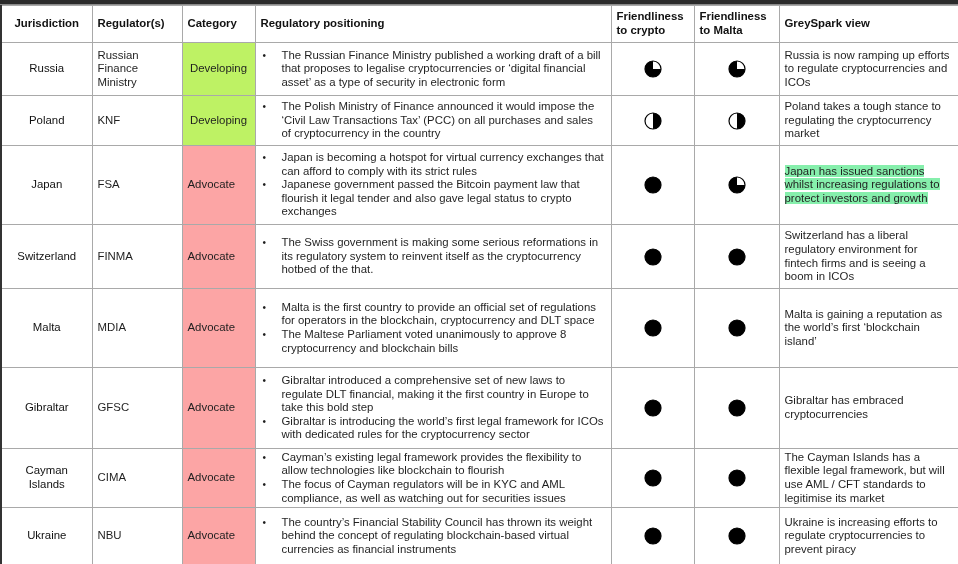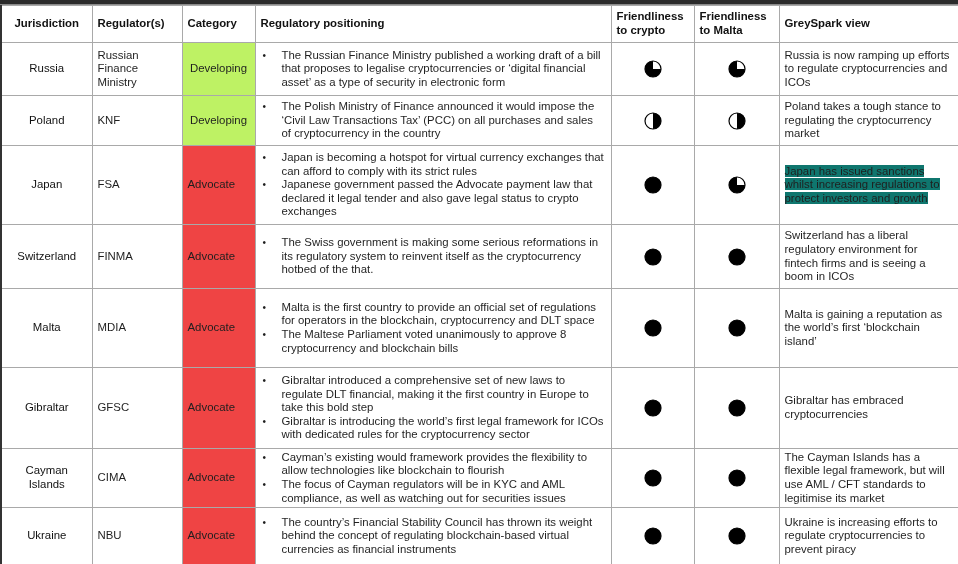--- a/index.html
+++ b/index.html
@@ -6,28 +6,28 @@
   body { width:958px; height:564px; overflow:hidden; position:relative;
          font-family:"Liberation Sans", sans-serif; color:#1f1f1f; }
   .topbar { position:absolute; left:0; top:0; width:958px; height:4px; background:#2b2b2b; }
   .topbar2 { position:absolute; left:0; top:4px; width:958px; height:1px; background:#8a8a8a; }
   table { position:absolute; left:0; top:5px; border-collapse:collapse; table-layout:fixed; width:958px; }
   td, th { border:1px solid #a9a9a9; padding:0 5px; font-size:11.4px; line-height:13.6px; vertical-align:middle; text-align:left; }
   th { font-weight:bold; color:#111; height:36px; }
   th.first, td.first { border-left:2px solid #333;text-align:center; }
   td.jur { font-weight:normal; color:#111; }
   td.cat-developing { background:#bef264;text-align:center; }
-  td.cat-advocate { background:#ef4444; }
+  td.cat-advocate { background:#fca5a5; }
   td.pos { padding-left:6px; padding-right:6px; }
   ul { margin:0; padding:0; list-style:none; }
   li { position:relative; padding-left:20px; }
   li::before { content:"•"; position:absolute; left:1px; top:0; font-size:10px; }
   td.icon { text-align:center; padding:0; }
   td.view { }
-  .hl { background:#0f766e; }
+  .hl { background:#86efac; }
   .dot { display:inline-block; vertical-align:middle; }
 </style>
 </head>
 <body>
 
 <div class="topbar"></div>
 <div class="topbar2"></div>
 
 <table>
   <colgroup>
@@ -89,21 +89,21 @@
           </svg></td>
         <td class="view"><span>Poland takes a tough stance to regulating the cryptocurrency market</span></td>
       </tr>
       <tr style="height: 79px;">
         <td class="first jur">Japan</td>
         <td>FSA</td>
         <td class="cat-advocate">Advocate</td>
         <td class="pos">
           <ul>
             <li>Japan is becoming a hotspot for virtual currency exchanges that can afford to comply with its strict rules</li>
-            <li>Japanese government passed the Advocate payment law that declared it legal tender and also gave legal status to crypto exchanges</li>
+            <li>Japanese government passed the Bitcoin payment law that flourish it legal tender and also gave legal status to crypto exchanges</li>
           </ul>
         </td>
         <td class="icon"><svg width="18" height="18" viewBox="0 0 18 18" class="dot">
             <circle cx="9" cy="9" r="8" stroke="#000" stroke-width="1.2" fill="#000"></circle>
           </svg></td>
         <td class="icon"><svg width="18" height="18" viewBox="0 0 18 18" class="dot">
             <circle cx="9" cy="9" r="8" stroke="#000" stroke-width="1.2" fill="#fff"></circle>
             <path d="M9 9 L17 9 A8 8 0 1 1 9 1 Z" fill="#000"></path>
           </svg></td>
         <td class="view"><span class="hl">Japan has issued sanctions whilst increasing regulations to protect investors and growth</span></td>
@@ -160,21 +160,21 @@
             <circle cx="9" cy="9" r="8" stroke="#000" stroke-width="1.2" fill="#000"></circle>
           </svg></td>
         <td class="view"><span>Gibraltar has embraced cryptocurrencies</span></td>
       </tr>
       <tr style="height: 59px;">
         <td class="first jur">Cayman Islands</td>
         <td>CIMA</td>
         <td class="cat-advocate">Advocate</td>
         <td class="pos">
           <ul>
-            <li>Cayman’s existing would framework provides the flexibility to allow technologies like blockchain to flourish</li>
+            <li>Cayman’s existing legal framework provides the flexibility to allow technologies like blockchain to flourish</li>
             <li>The focus of Cayman regulators will be in KYC and AML compliance, as well as watching out for securities issues</li>
           </ul>
         </td>
         <td class="icon"><svg width="18" height="18" viewBox="0 0 18 18" class="dot">
             <circle cx="9" cy="9" r="8" stroke="#000" stroke-width="1.2" fill="#000"></circle>
           </svg></td>
         <td class="icon"><svg width="18" height="18" viewBox="0 0 18 18" class="dot">
             <circle cx="9" cy="9" r="8" stroke="#000" stroke-width="1.2" fill="#000"></circle>
           </svg></td>
         <td class="view"><span>The Cayman Islands has a flexible legal framework, but will use AML / CFT standards to legitimise its market</span></td>

